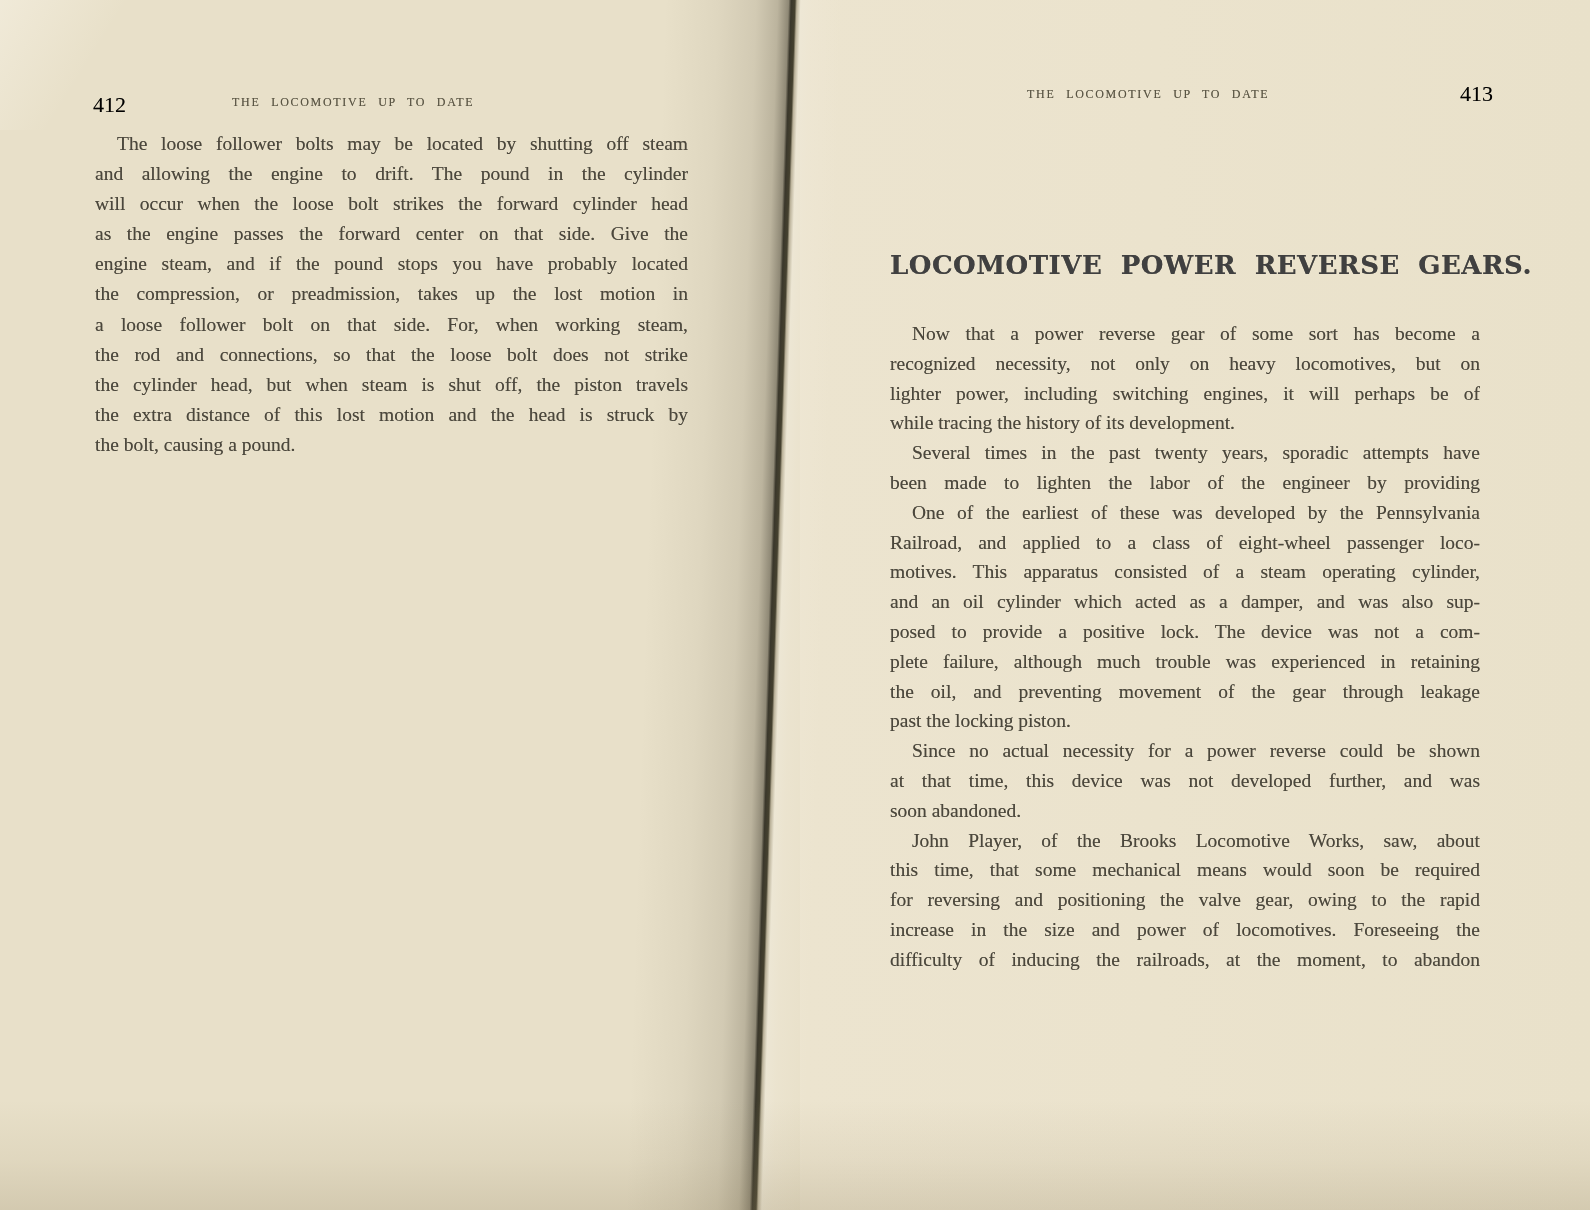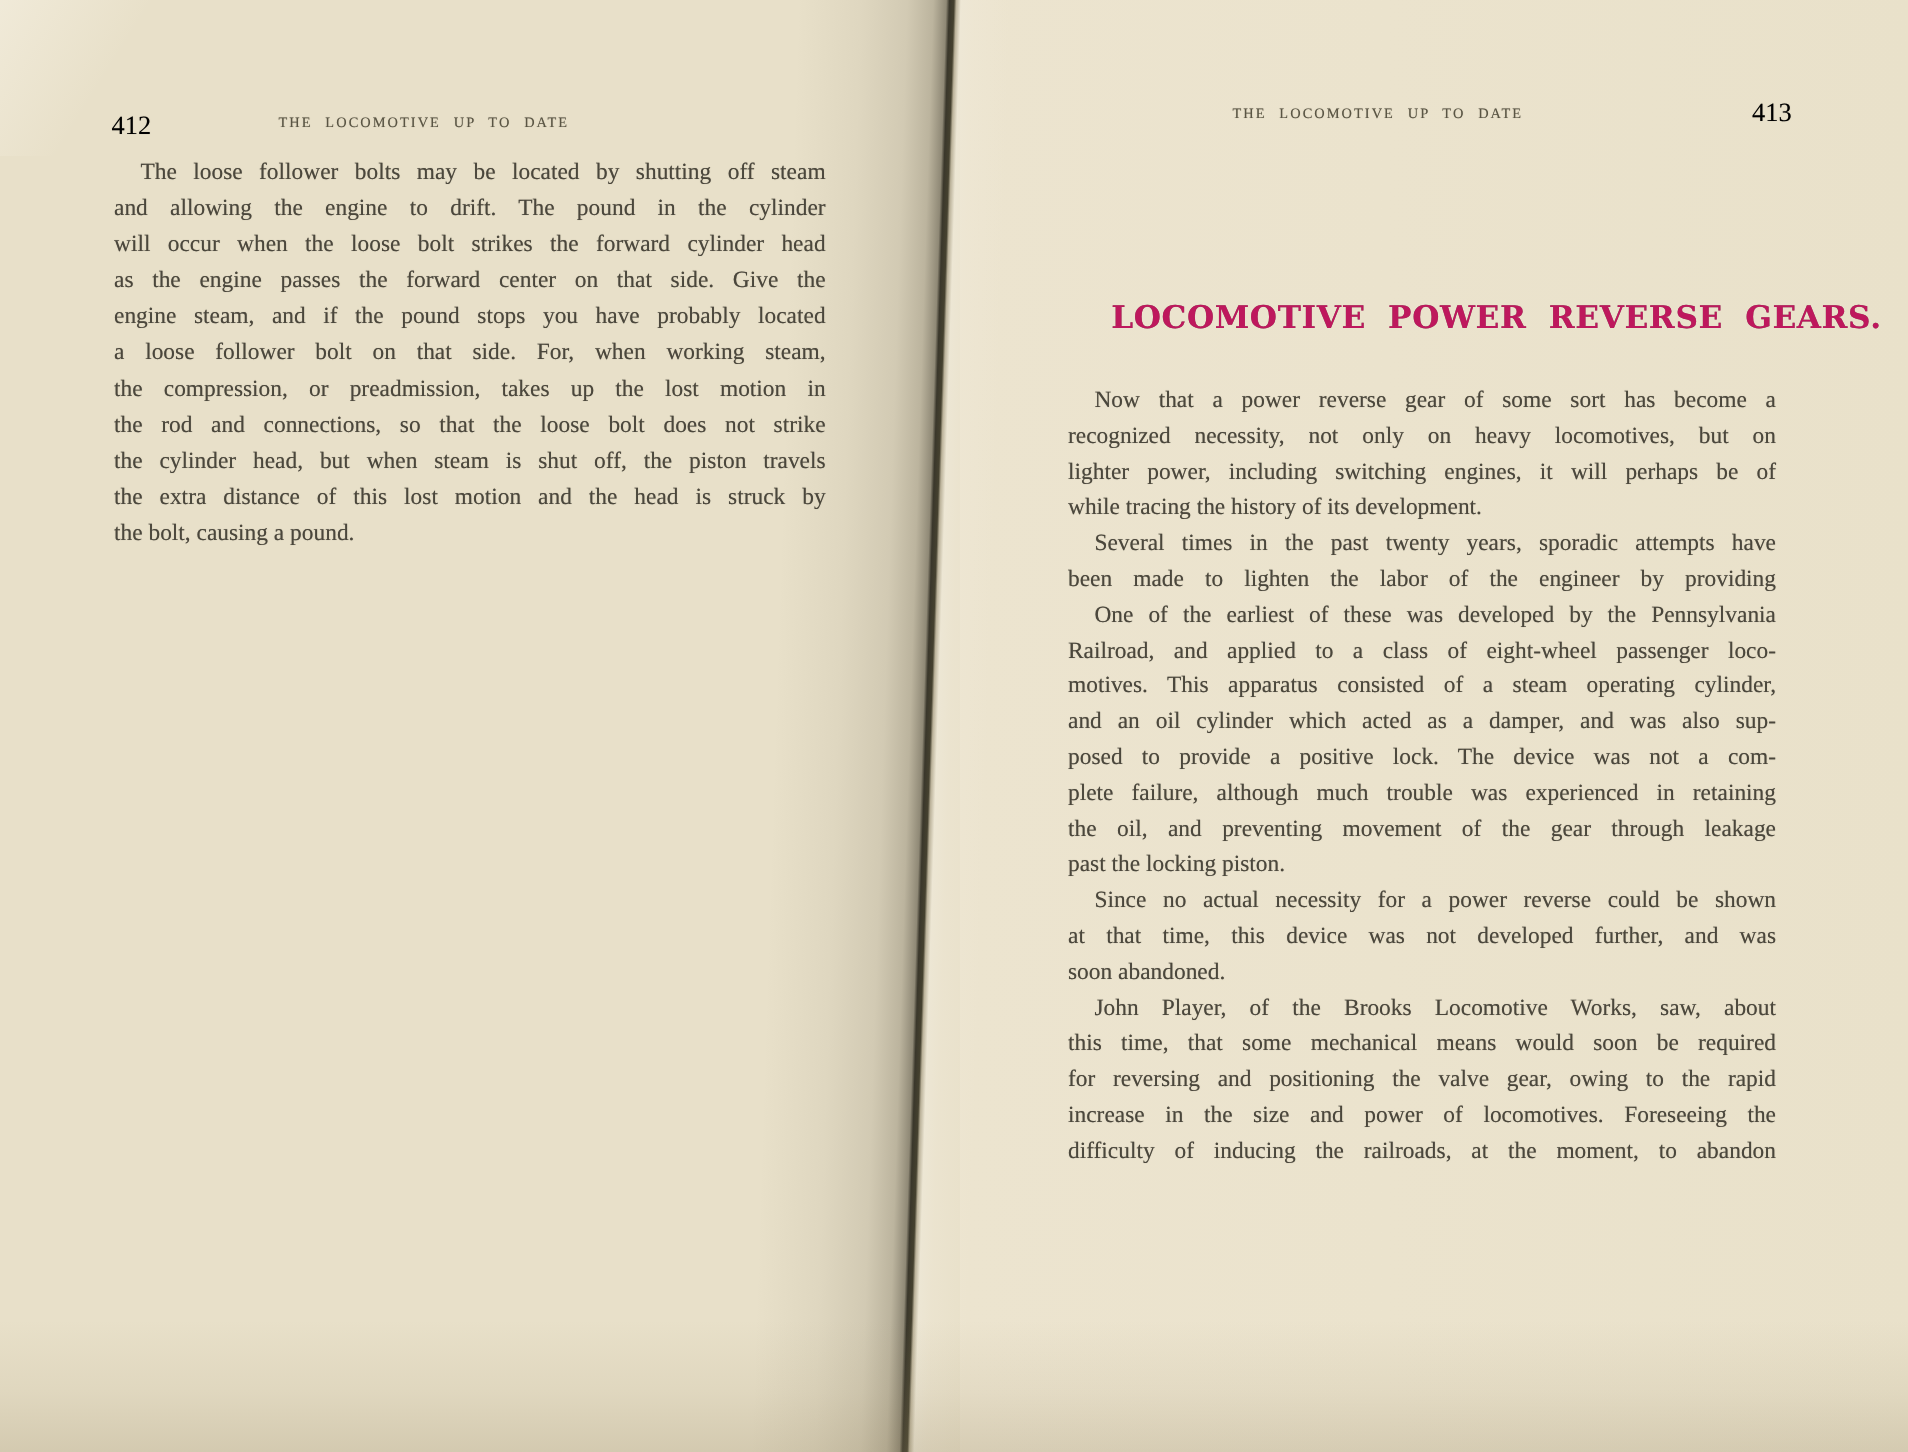--- a/index.html
+++ b/index.html
@@ -53,23 +53,22 @@
   }
   .page-num {
     position:absolute; font-size:22px; color:#000000;
     text-shadow:0 0 0.6px rgba(65,62,52,0.5);
   }
   .chapter-heading {
     position:absolute; left:890px; top:250px; width:592px;
     text-align:center;
     font-family:"DejaVu Serif","Liberation Serif",serif;
     font-weight:bold; font-size:26px; letter-spacing:0.5px; word-spacing:9px;
-    color:#be185d; white-space:nowrap;
+    color:#404040; white-space:nowrap;
     text-shadow:0 0 0.5px rgba(51,48,42,0.6);
-    margin-left:36px;
   }
   .body-block {
     position:absolute; color:#4b473c;
     font-size:19.5px;
     text-shadow:0 0 0.6px rgba(75,71,60,0.55);
   }
   .body-left  { left:95px;  top:129px; width:593px; line-height:30.1px; }
   .body-right { left:890px; top:296px; width:590px; line-height:29.8px;margin-top:23px; }
   .tline { text-align:justify; text-align-last:justify; }
   .tline.last { text-align-last:left; }
@@ -89,22 +88,22 @@
   <div class="page-num" style="left:93px; top:92px;">412</div>
 
   <div class="running-header" style="left:232px; top:95px;">THE LOCOMOTIVE UP TO DATE</div>
 
   <div class="body-block body-left">
       <div class="tline indent">The loose follower bolts may be located by shutting off steam</div>
       <div class="tline">and allowing the engine to drift.  The pound in the cylinder</div>
       <div class="tline">will occur when the loose bolt strikes the forward cylinder head</div>
       <div class="tline">as the engine passes the forward center on that side.  Give the</div>
       <div class="tline">engine steam, and if the pound stops you have probably located</div>
+      <div class="tline">the compression, or preadmission, takes up the lost motion in</div>
       <div class="tline">a loose follower bolt on that side.  For, when working steam,</div>
-      <div class="tline">the compression, or preadmission, takes up the lost motion in</div>
       <div class="tline">the rod and connections, so that the loose bolt does not strike</div>
       <div class="tline">the cylinder head, but when steam is shut off, the piston travels</div>
       <div class="tline">the extra distance of this lost motion and the head is struck by</div>
       <div class="tline last">the bolt, causing a pound.</div>
     </div>
 
   <div class="running-header" style="left:1027px; top:87px;">THE LOCOMOTIVE UP TO DATE</div>
 
   <div class="page-num" style="left:1460px; top:81px;">413</div>
 

